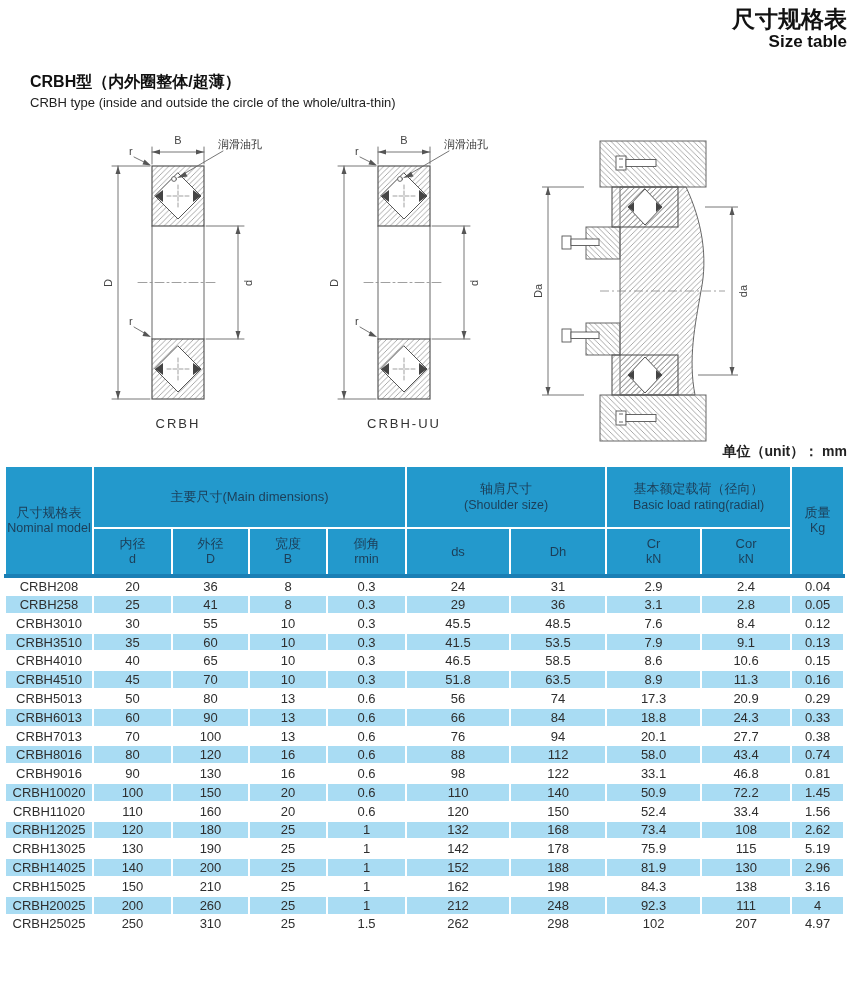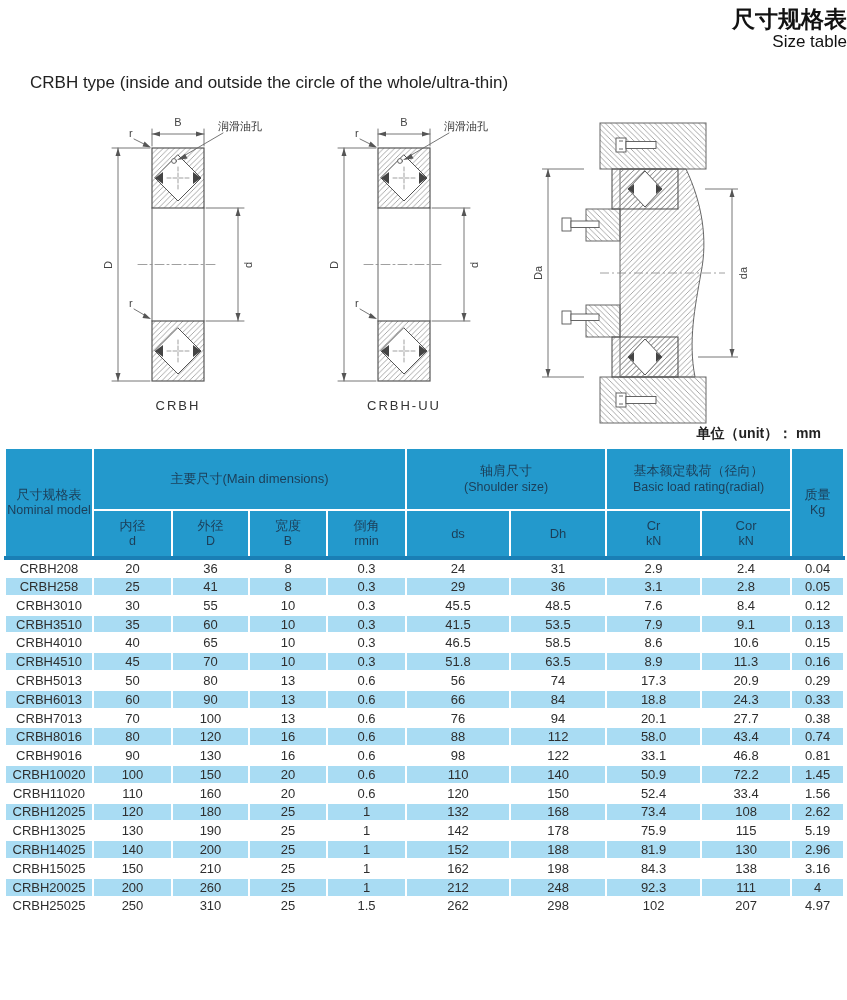--- a/index.html
+++ b/index.html
@@ -7,52 +7,53 @@
     --header-text:#1c3e58;
     --row-alt-bg:#a9dcf3;
     --header-rule:#1a7fb5;
     --body-text:#2e2e2e;
   }
   *{box-sizing:border-box;}
   html,body{margin:0;padding:0;width:847px;height:1000px;overflow:hidden;background:#ffffff;
     font-family:"Liberation Sans","DejaVu Sans",sans-serif;color:#111;}
   .title-block{text-align:right;margin-top:6px;line-height:1.15;}
   .title-zh{font-size:23px;font-weight:bold;margin:0;}
-  .title-en{font-size:17px;font-weight:normal;margin:0;}
+  .title-en{font-size:17px;font-weight:bold;margin:0;}
   .type-block{margin:20px 0 0 30px;line-height:1.25;}
   .type-zh{font-size:16px;font-weight:bold;margin:0;}
-  .type-en{font-size:17px;font-weight:normal;margin:3px 9px 0 0;color:#222;}
+  .type-en{font-size:13px;font-weight:normal;margin:3px 9px 0 0;color:#222;}
   .drawings{position:relative;height:308px;margin-top:20px;}
   .drawings svg{position:absolute;top:0;}
   #dwg-crbh{left:72px;}
   #dwg-crbh-uu{left:298px;}
   #dwg-mounted{left:500px;top:4px;}
   .dim-text{font-size:11px;fill:#444;}
   .lead-text{font-size:11px;fill:#333;}
   .cap{font-size:13px;fill:#333;letter-spacing:2px;}
-  .unit-note{text-align:right;padding-right:26px;font-size:14px;font-weight:600;color:#222;height:24px;line-height:24px;}
+  .unit-note{text-align:right;font-size:14px;font-weight:600;color:#222;height:24px;line-height:24px;}
   table{border-collapse:collapse;table-layout:fixed;width:839px;margin:2px 4px 0 4px;}
   th,td{border:2px solid #fff;text-align:center;vertical-align:middle;overflow:hidden;}
   thead th{background:var(--header-bg);color:var(--header-text);font-weight:400;font-size:13px;line-height:1.25;}
   thead th .en{font-size:12.5px;}
   thead tr.group-row th{height:62px;}
   thead tr.sub-row th{height:48px;}
   thead tr.sub-row th,thead th.span2{border-bottom:4px solid var(--header-rule);}
   tbody td{height:18.8px;font-size:13px;color:var(--body-text);background:#fff;padding:0;}
   tbody tr.alt td{background:var(--row-alt-bg);}
 </style>
 </head>
 <body>
 
 <div class="title-block">
   <h1 class="title-zh">尺寸规格表</h1>
   <h2 class="title-en">Size table</h2>
 </div>
 
 <div class="type-block">
+  <p class="type-zh">CRBH型（内外圈整体/超薄）</p>
   <p class="type-en">CRBH type (inside and outside the circle of the whole/ultra-thin)</p>
 </div>
 
 <svg width="0" height="0" style="position:absolute">
   <defs>
     <pattern id="h1" patternUnits="userSpaceOnUse" width="5.5" height="5.5">
       <path d="M-1,6.5 L6.5,-1" stroke="#8a8a8a" stroke-width="0.75"></path>
     </pattern>
     <pattern id="h2" patternUnits="userSpaceOnUse" width="5.5" height="5.5">
       <path d="M-1,-1 L6.5,6.5" stroke="#8a8a8a" stroke-width="0.75"></path>

